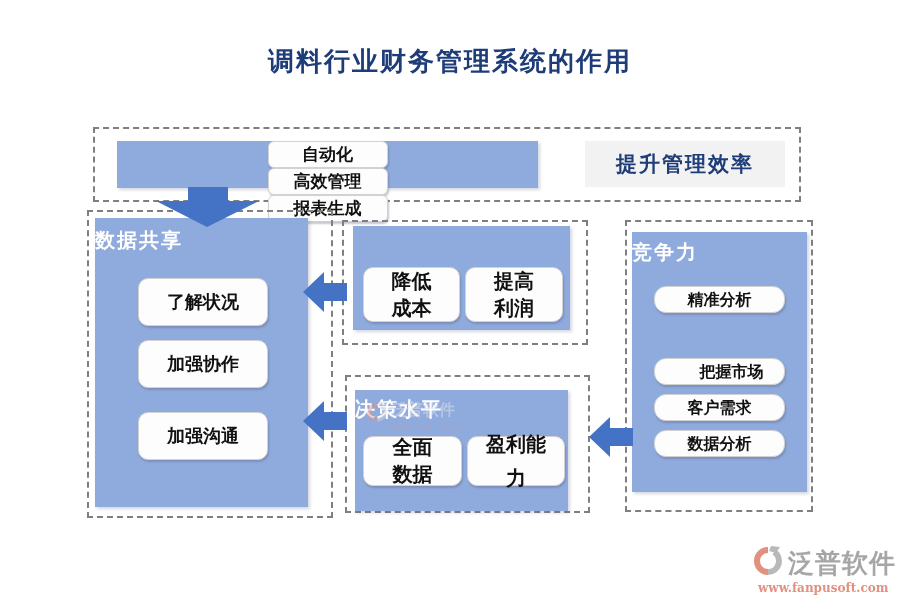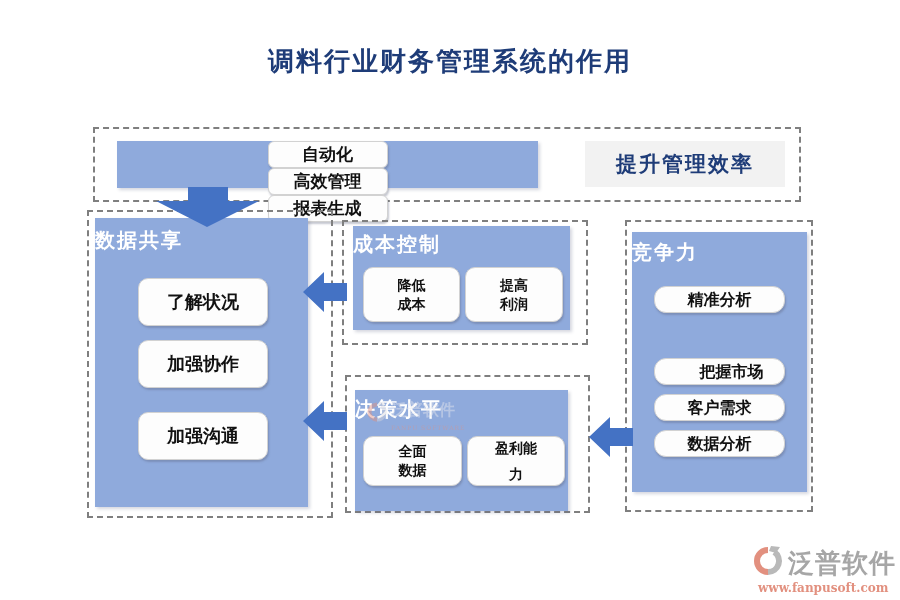--- a/index.html
+++ b/index.html
@@ -96,21 +96,21 @@
   .panel-decide .panel-title { position: absolute; top: 6px; }
   .panel-comp .panel-title   { position: absolute; top: 7px; }
 
   .panel-share .pill {
     left: 43px; width: 130px; height: 48px;
     border-radius: 10px;
     font-size: 18px; line-height: 46px;
   }
   .pill2 {
     border-radius: 10px;
-    font-size: 14px; line-height: 1.35;
+    font-size: 20px; line-height: 1.35;
     display: flex; flex-direction: column;
     align-items: center; justify-content: center;
   }
   .panel-comp .pill-sm {
     left: 22px; width: 131px; height: 27px;
     border-radius: 12px;
     font-size: 16px; line-height: 25px;
   }
 
   .arrow { color: var(--arrow-blue); z-index: 5; }
@@ -177,21 +177,20 @@
   <div class="abs dashed-box box-share"></div>
   <div class="abs blue-panel panel-share">
     <div class="panel-title">数据共享</div>
     <div class="abs pill" style="top:60px;">了解状况</div>
     <div class="abs pill" style="top:194px;">加强沟通</div>
     <div class="abs pill" style="top:122px;">加强协作</div>
   </div>
 
   <div class="abs dashed-box box-cost"></div>
   <div class="abs blue-panel panel-cost">
-    <div class="panel-title">成本控制</div>
     <div class="abs pill2" style="left:10px; top:41px; width:97px; height:55px;">
       <div>降低</div>
       <div>成本</div>
     </div>
     <div class="abs pill2" style="left:112px; top:41px; width:98px; height:55px;">
       <div>提高</div>
       <div>利润</div>
     </div>
   </div>
 

